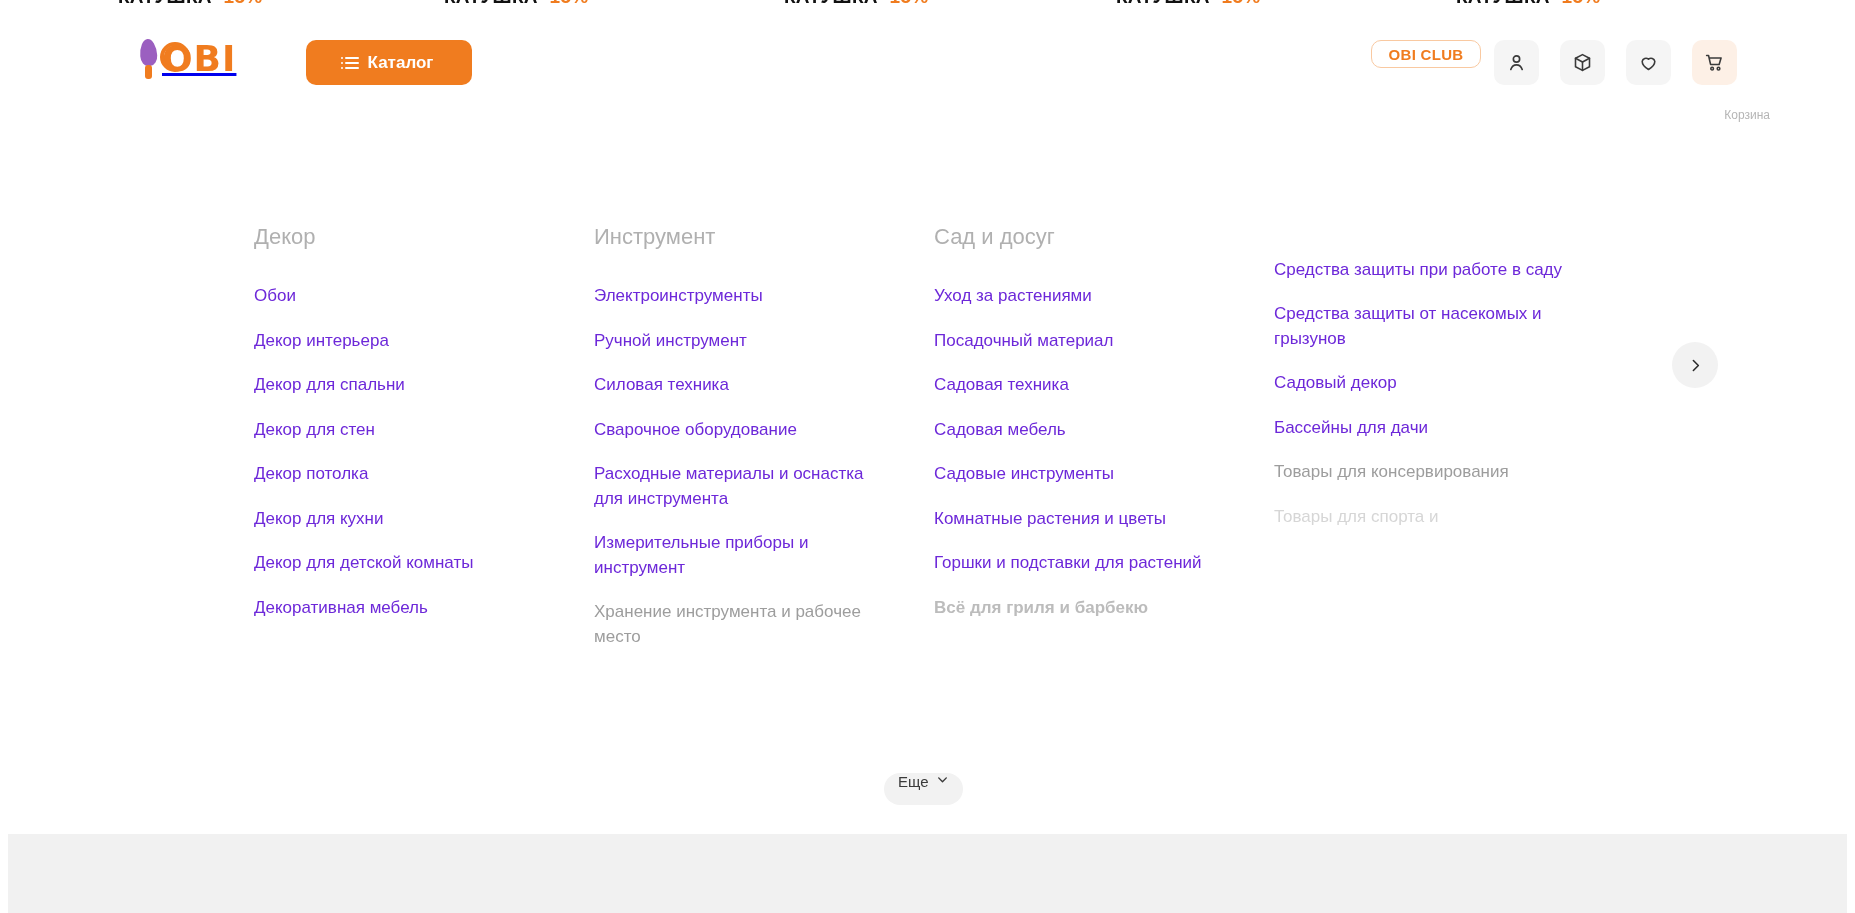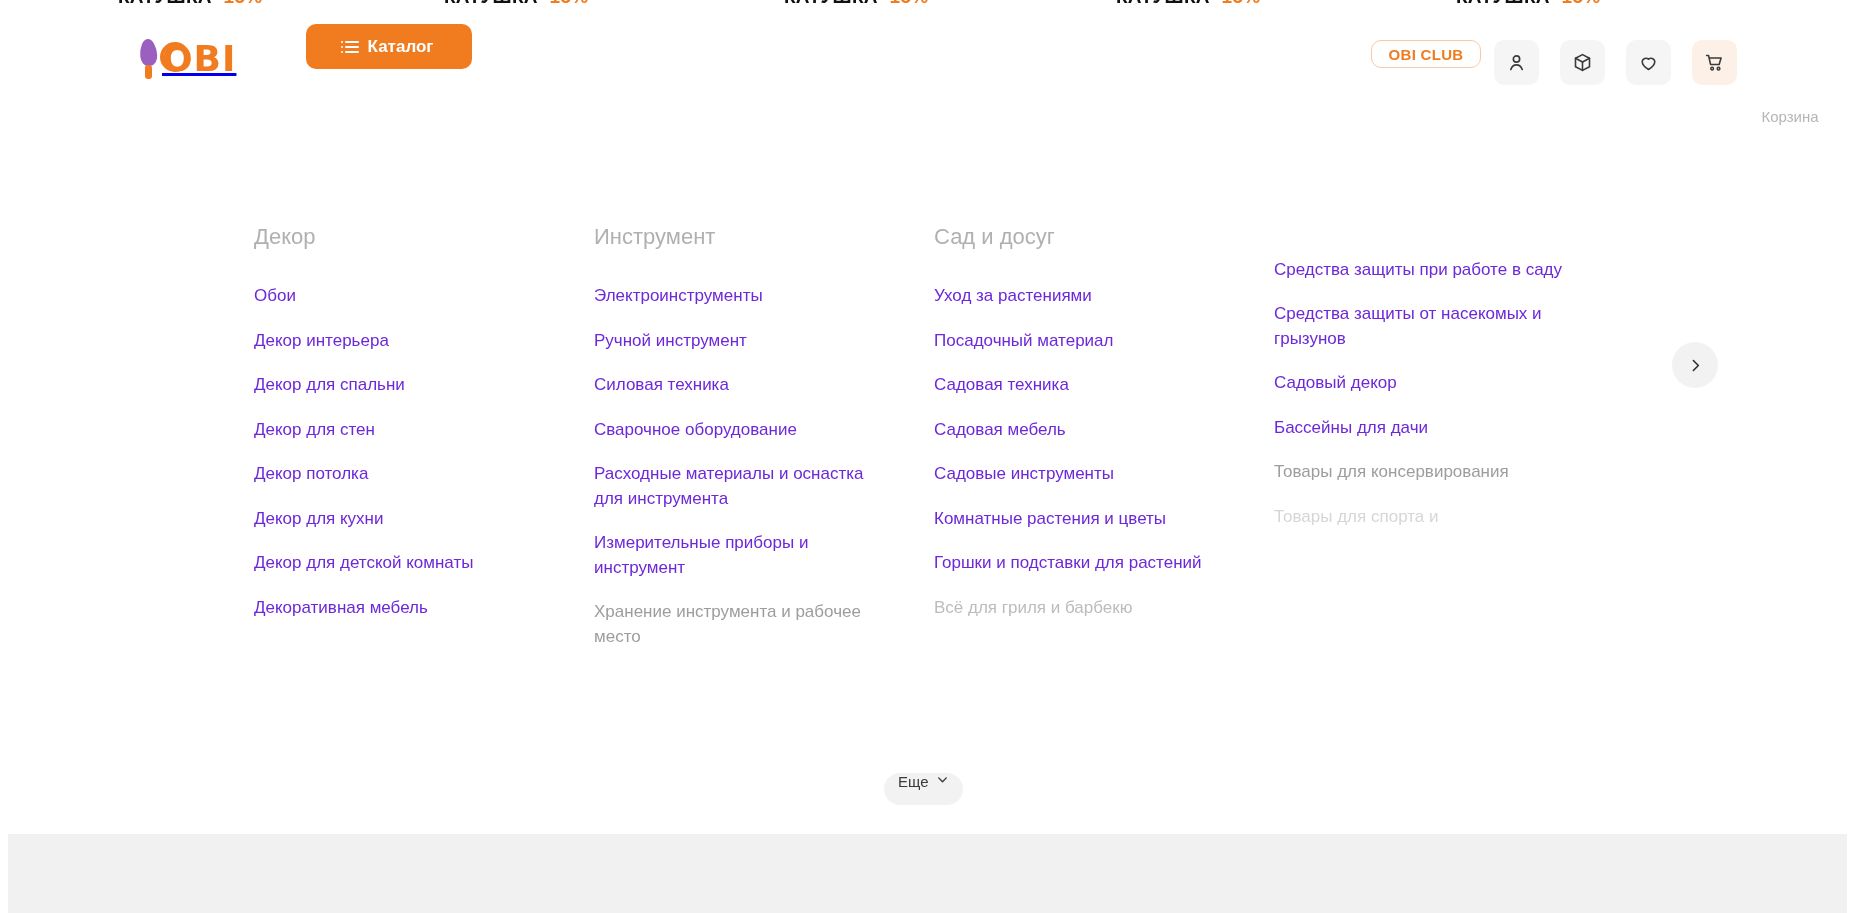--- a/index.html
+++ b/index.html
@@ -90,21 +90,21 @@
   .logo-word .ring {
     position: absolute;
     left: -2px; top: 1px;
     width: 30px; height: 30px;
     border: 4px solid #f07c1f;
     border-radius: 50%;
   }
 
   .catalog-btn {
     position: absolute;
-    left: 306px; top: 12px;
+    left: 306px; top: 28px;
     width: 166px; height: 45px;
     background: #f07c1f;
     border: none;
     border-radius: 10px;
     color: #ffffff;
     font-size: 17px;
     font-weight: bold;
     display: flex;
     align-items: center;
     justify-content: center;
@@ -193,24 +193,24 @@
     justify-content: center;
     cursor: pointer;
   }
   .icon-btn.account { left: 1494px; }
   .icon-btn.orders  { left: 1560px; }
   .icon-btn.wish    { left: 1626px; }
   .icon-btn.cart    { left: 1692px; background: #fdf0e6; }
 
   .cart-tooltip {
     position: absolute;
-    left: 1742px; top: 96px;
+    left: 1674px; top: 96px;
     width: 96px;
-    text-align: center;
-    font-size: 15px;
+    text-align: right;
+    font-size: 12px;
     color: #b5b5b5;
   }
 
   
   .mega {
     position: absolute;
     left: 0; top: 94px;
     width: 1855px;
     height: 740px;
     background: #ffffff;
@@ -235,21 +235,21 @@
     display: block;
     font-size: 17px;
     color: #6d28d9;
     line-height: 1.44;
     margin-bottom: 20px;
     cursor: pointer;
     text-decoration: none;
     max-width: 300px;
   }
   .mlink.faded { color: #9d9d9d; }
-  .mlink.faded2 { color: #bcbcbc; }
+  .mlink.faded2 { color: #bcbcbc; font-weight: bold; }
   .mlink.faded3 { color: #d6d6d6; }
 
   
   .fade-veil {
     position: absolute;
     left: 0; top: 600px;
     width: 1855px; height: 86px;
     background: linear-gradient(to bottom, rgba(255,255,255,0) 0%, rgba(255,255,255,0.85) 45%, #fff 100%);
     pointer-events: none;
   }

